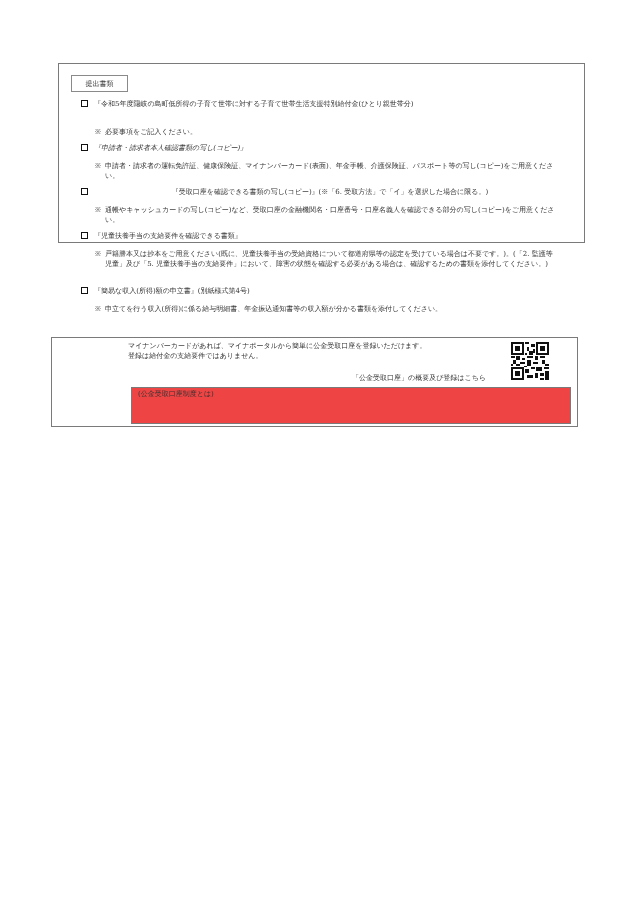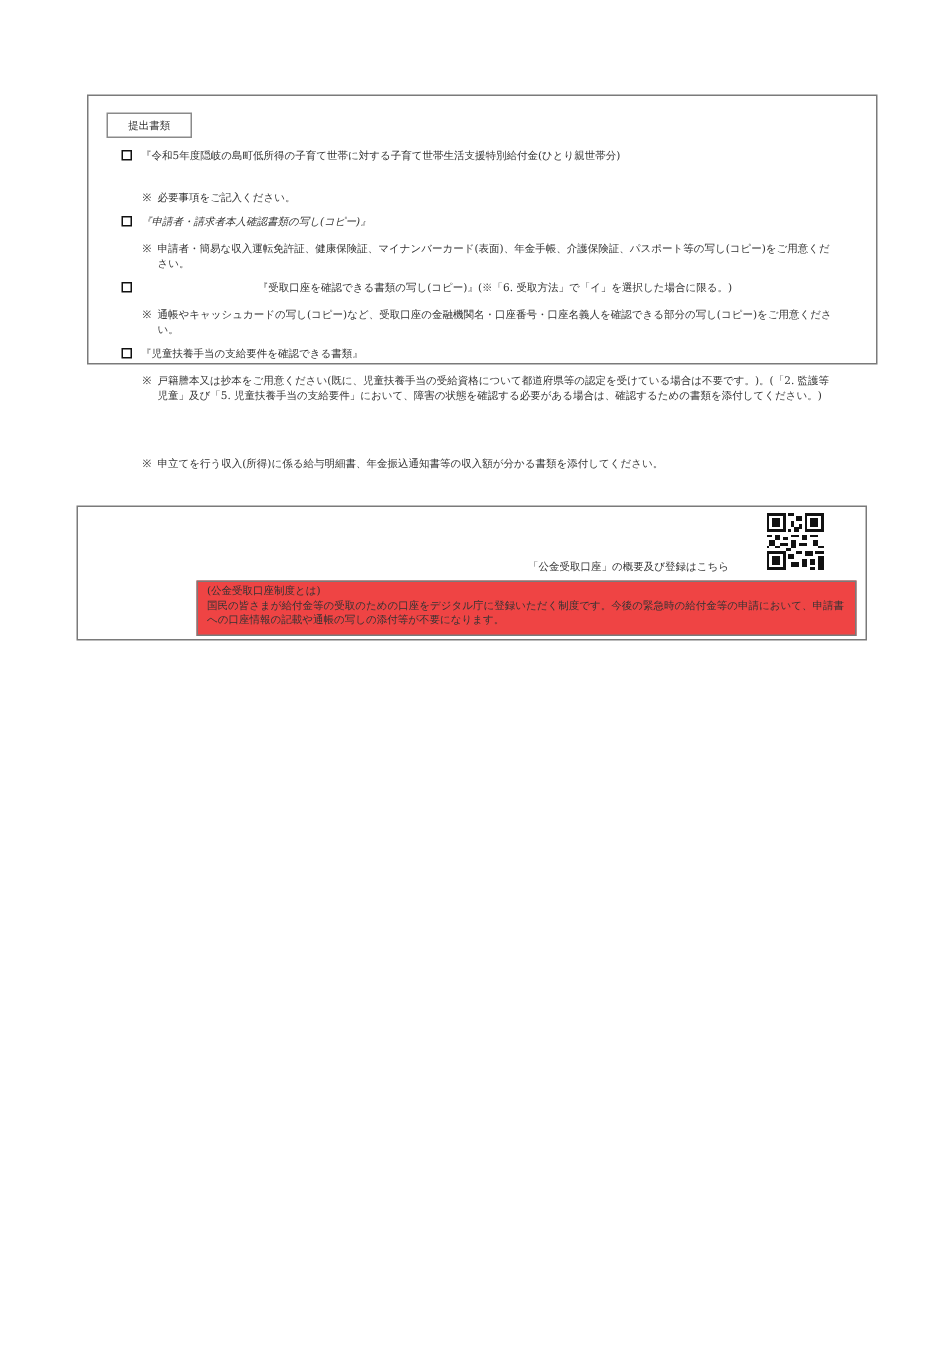--- a/index.html
+++ b/index.html
@@ -47,48 +47,56 @@
     <span class="mark">※</span>
     <div class="body">必要事項をご記入ください。</div>
   </div>
 
   <div class="item" style="top:79px;font-style:italic;">
     <span class="cb"></span>
     <div class="title">『申請者・請求者本人確認書類の写し(コピー)』</div>
   </div>
   <div class="note" style="top:97px;">
     <span class="mark">※</span>
-    <div class="body"><span>申請者・簡易な収入</span><span class="u">運転免許証、健康保険証、マイナンバーカード(表面)、年金手帳、介護保険証、パスポート等の写し(コピー)</span><span>をご用意ください。</span></div>
+    <div class="body"><span>申請者・請求者の</span><span class="u">運転免許証、健康保険証、マイナンバーカード(表面)、年金手帳、介護保険証、パスポート等の写し(コピー)</span><span>をご用意ください。</span></div>
   </div>
 
   <div class="item" style="top:123px;text-align:center;">
     <span class="cb"></span>
     <div class="title">『受取口座を確認できる書類の写し(コピー)』(※「6. 受取方法」で「イ」を選択した場合に限る。)</div>
   </div>
   <div class="note" style="top:141px;">
     <span class="mark">※</span>
     <div class="body"><span class="u">通帳やキャッシュカードの写し(コピー)</span><span>など、受取口座の金融機関名・口座番号・口座名義人を確認できる部分の写し(コピー)をご用意ください。</span></div>
   </div>
 
   <div class="item" style="top:167px;">
     <span class="cb"></span>
     <div class="title">『児童扶養手当の支給要件を確認できる書類』</div>
   </div>
   <div class="note" style="top:185px;">
     <span class="mark">※</span>
     <div class="body"><span class="u">戸籍謄本又は抄本</span><span>をご用意ください(既に、児童扶養手当の受給資格について都道府県等の認定を受けている場合は不要です。)。(「2. 監護等児童」及び「5. 児童扶養手当の支給要件」において、</span><span class="u">障害の状態を確認する必要がある場合は、確認するための書類</span><span>を添付してください。)</span></div>
   </div>
 
+  <div class="item" style="top:222px;">
+    <span class="cb"></span>
+    <div class="title">『簡易な収入(所得)額の申立書』(別紙様式第4号)</div>
+  </div>
   <div class="note" style="top:240px;">
     <span class="mark">※</span>
     <div class="body"><span>申立てを行う収入(所得)に係る</span><span class="u">給与明細書、年金振込通知書</span><span>等の収入額が分かる書類を添付してください。</span></div>
   </div>
 </div>
 
 <div class="table">
+  <div class="mp-text">
+    <div>マイナンバーカードがあれば、マイナポータルから簡単に公金受取口座を登録いただけます。</div>
+    <div>登録は給付金の支給要件ではありません。</div>
+  </div>
   <div class="link-text">「公金受取口座」の概要及び登録はこちら</div>
   <div class="qr">
     <svg width="40" height="38" viewBox="0 0 21 21" shape-rendering="crispEdges">
       <rect width="21" height="21" fill="#fff"></rect>
       <g fill="#111">
         <rect x="0" y="0" width="7" height="7"></rect>
           <rect x="1" y="1" width="5" height="5" fill="#fff"></rect>
           <rect x="2" y="2" width="3" height="3"></rect>
         <rect x="14" y="0" width="7" height="7"></rect>
           <rect x="15" y="1" width="5" height="5" fill="#fff"></rect>
@@ -124,15 +132,14 @@
           <rect x="9" y="18" width="3" height="2"></rect>
           <rect x="13" y="17" width="2" height="3"></rect>
         <rect x="16" y="17" width="2" height="2"></rect>
           <rect x="19" y="16" width="2" height="5"></rect>
           <rect x="16" y="20" width="2" height="1"></rect>
       </g>
     </svg>
   </div>
   <div class="gray-note">
     <div>(公金受取口座制度とは)</div>
-    <div>国民の皆さまが給付金等の受取のための口座をデジタル庁に登録いただく制度です。今後の緊急時の給付金等の申請において、申請書への口座情報の記載や通帳の写しの添付等が不要になります。</div>
   </div>
 </div>
 
 </body></html>

